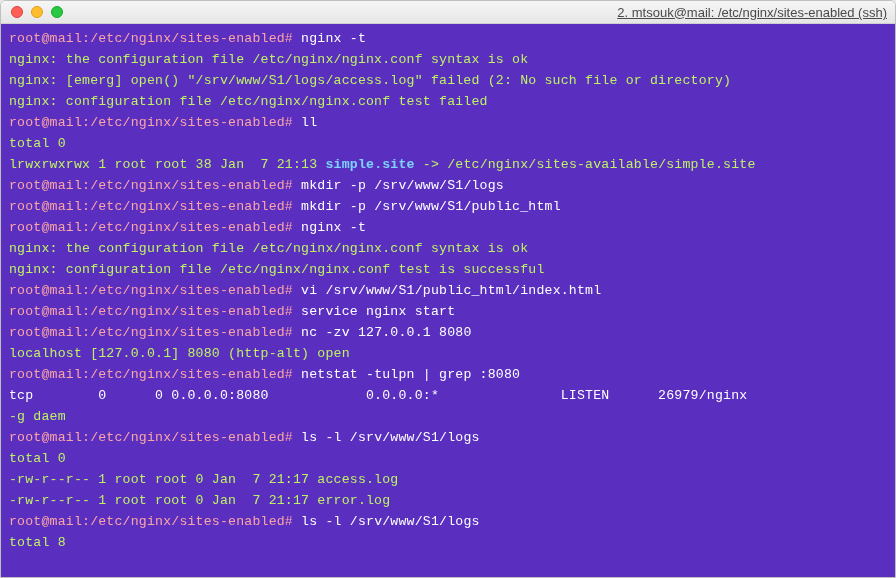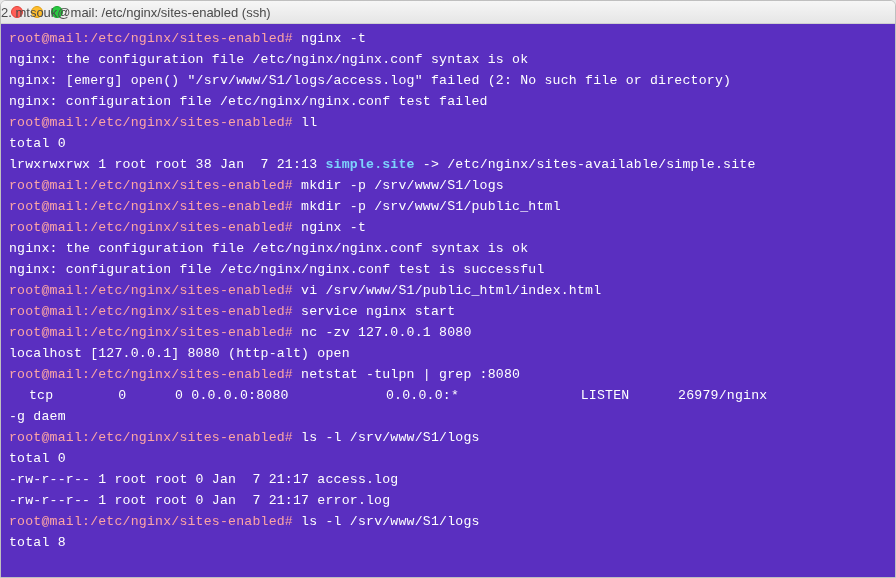--- a/index.html
+++ b/index.html
@@ -43,42 +43,43 @@
     height: 12px;
     border-radius: 50%;
     box-sizing: border-box;
   }
   .dot.red { background:#ff5f57; border:1px solid #e14038;}
   .dot.yellow { background:#ffbd2e; border:1px solid #dfa013;}
   .dot.green { background:#28c940; border:1px solid #17a92c;}
   .title {
     position: absolute;
     left: 0;
-    right: 16px;
-    text-align: left;
+    right: 8px;
+    text-align: right;
     font-family: -apple-system, Helvetica, Arial, sans-serif;
     font-size: 13px;
     color: #4a4a4a;
     pointer-events: none;
+    text-decoration: underline;
   }
   .term {
     flex: 1 1 auto;
     background: #5a2fc0;
     color: #efe7ff;
     padding: 4px 8px 4px 8px;
     white-space: pre;
     overflow: hidden;
     letter-spacing: 0.2px;
   }
   .row { display: block; }
   .prompt { color: #fca5a5; }
   .cmd { color: #ffffff; }
-  .out { color: #ffffff; }
+  .out { color: #bef264; }
   .hi { color: #7dd3fc; font-weight: 600; }
-  .listen { color: #ffffff; margin-left: 20px; }
+  .listen { color: #ffffff; }
 </style>
 </head>
 <body>
 
 <div class="window">
   <div class="titlebar">
     <div class="traffic">
       <div class="dot red"></div>
       <div class="dot yellow"></div>
       <div class="dot green"></div>

